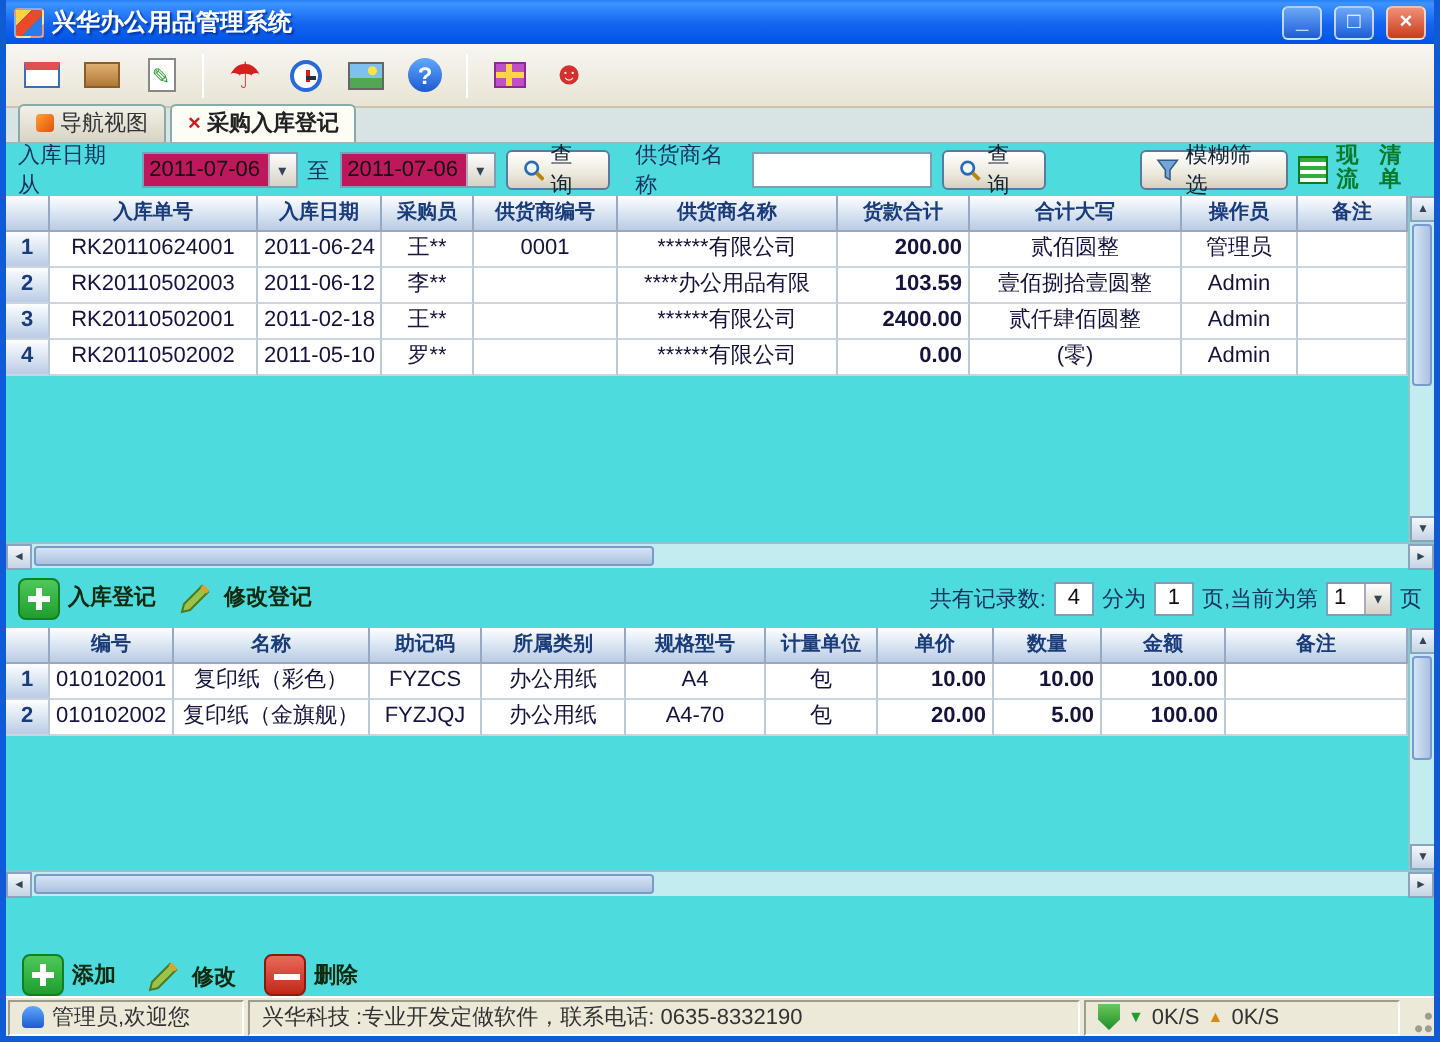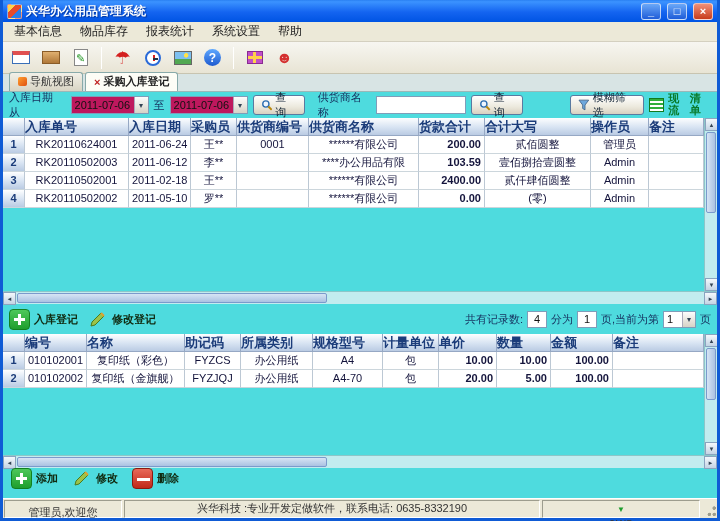--- a/index.html
+++ b/index.html
@@ -75,22 +75,22 @@
   .cash-txt { display:flex; flex-direction:row; line-height:1.05; }
 
   
   .table-area { display:flex; flex-direction:column; }
   .main-area { flex:0 0 186px; height:186px; }
   .detail-area { flex:0 0 134px; height:134px; }
   .table-main { flex:1; display:flex; overflow:hidden; }
   .grid { flex:1; display:flex; flex-direction:column; overflow:hidden; }
   .thead { height:18px; flex:0 0 18px; display:flex; }
   .hcell { background:linear-gradient(180deg,#fdfeff,#d7e3f2 55%,#bacbe3); border-right:1px solid #96a8c4;
-    border-bottom:1px solid #96a8c4; font-weight:bold; color:#1b3c7a; text-align:left; line-height:17px;
-    font-size:13px; overflow:hidden; white-space:nowrap; }
+    border-bottom:1px solid #96a8c4; font-weight:bold; color:#1b3c7a; text-align:center; line-height:17px;
+    font-size:10px; overflow:hidden; white-space:nowrap; }
   .trow { height:18px; flex:0 0 18px; display:flex; }
   .cell { background:#fff; border-right:1px solid #bcc8d4; border-bottom:1px solid #ccd6dc; padding:0 3px;
     line-height:17px; font-size:11px; overflow:hidden; white-space:nowrap; text-align:center; color:#14143c; }
   .hnum { background:linear-gradient(180deg,#fdfeff,#d7e3f2 55%,#bacbe3); color:#1b3c7a; font-weight:bold; }
   .ra { text-align:right;font-weight:bold; }
   .gfill { flex:1; background:#4edbde; }
 
   .c-num{width:22px;flex:0 0 22px}.c0{width:104px;flex:0 0 104px}.c1{width:62px;flex:0 0 62px}
   .c2{width:46px;flex:0 0 46px}.c3{width:72px;flex:0 0 72px}.c4{width:110px;flex:0 0 110px}
   .c5{width:66px;flex:0 0 66px}.c6{width:106px;flex:0 0 106px}.c7{width:58px;flex:0 0 58px}.c8{flex:1}
@@ -123,27 +123,27 @@
     background:linear-gradient(180deg,#e86a5a,#c02818); border:1px solid #8a1a10; }
   .minus-ic:before { content:""; position:absolute; left:4px; top:9px; width:13px; height:3px; background:#fff; }
   .pager { margin-left:auto; display:flex; align-items:center; gap:4px; color:#15305e; font-size:11px; }
   .pbox { background:#fff; border:1px solid #7f9db9; min-width:20px; height:17px; line-height:15px;
     text-align:center; padding:0 3px; color:#111; }
   .pcombo { background:#fff; border:1px solid #7f9db9; height:17px; display:flex; align-items:center; }
   .pcombo .val { min-width:18px; padding:0 3px; color:#111; }
   .pcombo .dd { width:13px; height:15px; background:linear-gradient(180deg,#fdfdfd,#d6d2c6);
     border-left:1px solid #aab; font-size:8px; display:flex; align-items:center; justify-content:center; color:#345; }
 
-  .bottombar { flex:1; display:flex; align-items:flex-start; gap:14px; padding:0 8px;font-family:Liberation Mono, monospace; }
+  .bottombar { flex:1; display:flex; align-items:flex-end; gap:14px; padding:0 8px;font-family:Liberation Mono, monospace; }
 
   
   .statusbar { height:20px; flex:0 0 20px; display:flex; align-items:center; background:#ece9d8;
     border-top:1px solid #fff; font-size:11px; color:#333; }
   .scell { height:18px; display:flex; align-items:center; gap:4px; padding:0 6px; margin:0 1px;
-    border:1px solid; border-color:#9d9d8e #ffffff #ffffff #9d9d8e;flex-direction:column; }
+    border:1px solid; border-color:#9d9d8e #ffffff #ffffff #9d9d8e; }
   .scell.user { flex:0 0 118px; }
   .scell.company { flex:1; }
   .scell.net { flex:0 0 158px; }
   .st-user-ico { width:11px; height:11px; border-radius:50% 50% 2px 2px; background:linear-gradient(180deg,#5fa8ff,#1e5acf); }
   .shield { width:11px; height:13px; background:linear-gradient(180deg,#6ac85a,#1e8e2e);
     clip-path:polygon(0 0,100% 0,100% 60%,50% 100%,0 60%); }
   .arr-down { color:#1e9e2e; font-size:8px; }
   .arr-up { color:#d88a10; font-size:8px; }
   .grip { width:14px; height:18px; margin-left:2px;
     background:radial-gradient(circle at 80% 80%, #9d9d8e 0 1.5px, transparent 2px),
@@ -156,27 +156,20 @@
 <div class="window">
 
   <div class="titlebar">
     <span class="app-icon"></span>
     <span class="title">兴华办公用品管理系统</span>
     <span class="wbtn">_</span>
     <span class="wbtn">□</span>
     <span class="wbtn close">×</span>
   </div>
 
-  <div class="menubar">
-    <span class="mi">基本信息</span>
-    <span class="mi">物品库存</span>
-    <span class="mi">报表统计</span>
-    <span class="mi">系统设置</span>
-    <span class="mi">帮助</span>
-  </div>
 
   <div class="toolbar">
     <div class="ti">
         <div class="ic-card"></div>
       </div>
     <div class="ti">
         <div class="ic-box"></div>
       </div>
     <div class="ti">
         <div class="ic-page">✎</div>

